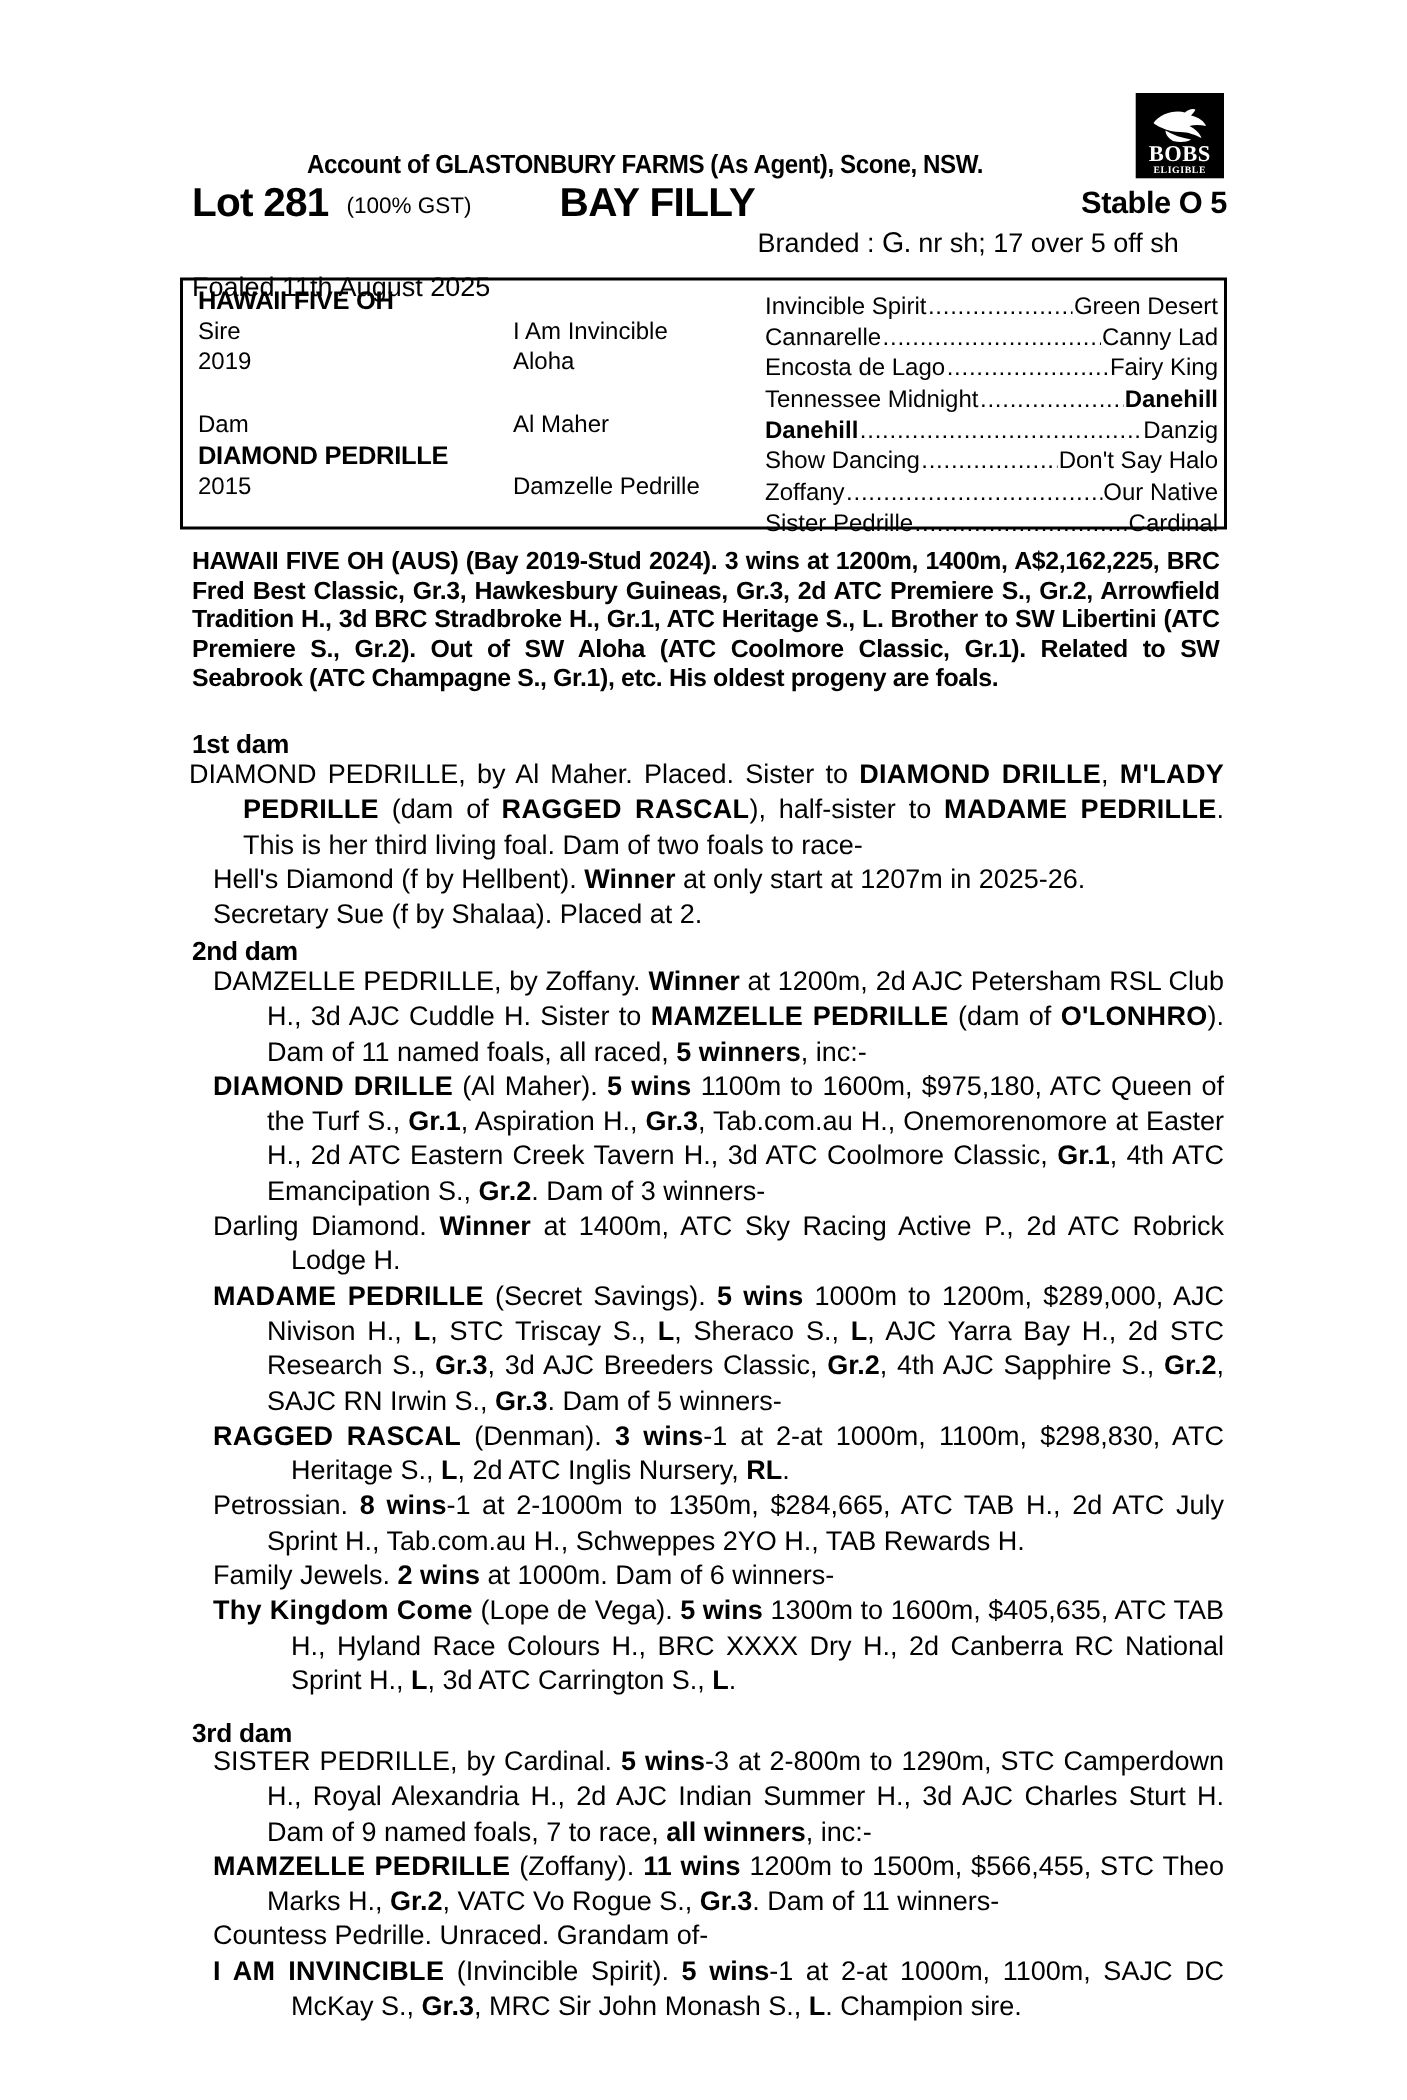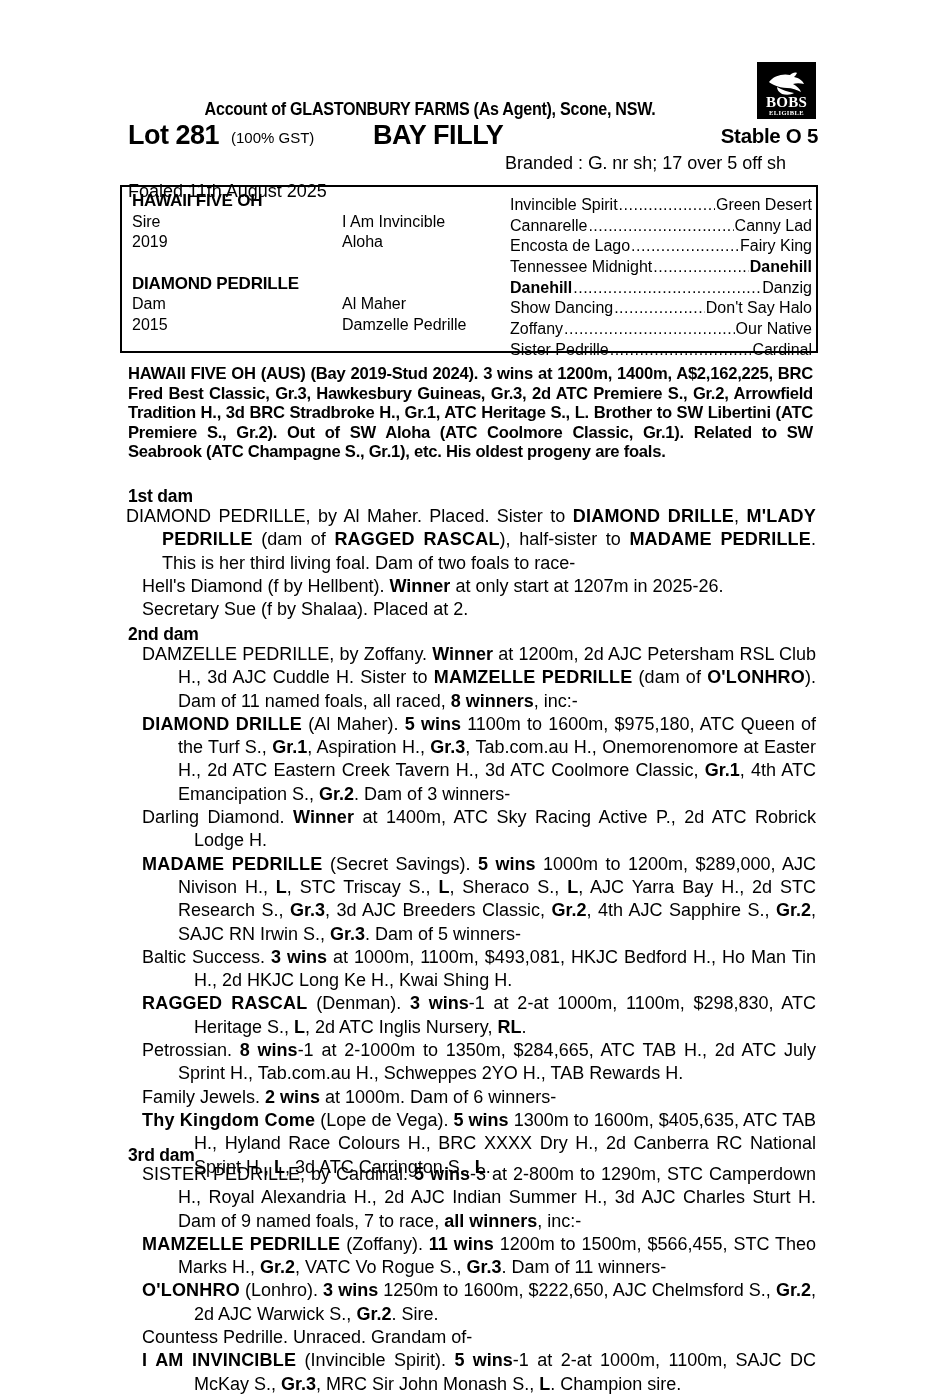--- a/index.html
+++ b/index.html
@@ -225,22 +225,22 @@
     <span class="brandmark">G.</span>
     <span>nr sh; 17 over 5 off sh</span>
   </div>
 
   <div class="ped">
     <div class="ped-left">
         <div class="pl-item"><span class="pl-row b">HAWAII FIVE OH</span><span class="pl-row pl-c2"></span></div>
         <div class="pl-item"><span class="pl-row">Sire</span><span class="pl-row pl-c2">I Am Invincible</span></div>
         <div class="pl-item"><span class="pl-row">2019</span><span class="pl-row pl-c2">Aloha</span></div>
         <div class="pl-item"><span class="pl-row"></span><span class="pl-row pl-c2"></span></div>
+        <div class="pl-item"><span class="pl-row">Dam</span><span class="pl-row pl-c2">Al Maher</span></div>
         <div class="pl-item"><span class="pl-row b">DIAMOND PEDRILLE</span><span class="pl-row pl-c2"></span></div>
-        <div class="pl-item"><span class="pl-row">Dam</span><span class="pl-row pl-c2">Al Maher</span></div>
         <div class="pl-item"><span class="pl-row">2015</span><span class="pl-row pl-c2">Damzelle Pedrille</span></div>
       </div>
     <div class="ped-right">
         <div class="pr-line">
           <span class="pr-a">Invincible Spirit</span>
           <span class="pr-dots">................................................................................</span>
           <span class="pr-b">Green Desert</span>
         </div>
         <div class="pr-line">
           <span class="pr-a">Cannarelle</span>
@@ -284,33 +284,31 @@
 
   <div class="secthead" style="top:486px">1st dam</div>
   <div class="block" id="dam1-block" style="top:505px">
       <p class="hang0" style="text-align-last: left;">DIAMOND PEDRILLE, by Al Maher. Placed. Sister to <b class="nm">DIAMOND DRILLE</b>, <b class="nm">M'LADY PEDRILLE</b> (dam of <b class="nm">RAGGED RASCAL</b>), half-sister to <b class="nm">MADAME PEDRILLE</b>. This is her third living foal. Dam of two foals to race-</p>
       <p class="hang1" style="text-align-last: left;">Hell's Diamond (f by Hellbent). <b>Winner</b> at only start at 1207m in 2025-26.</p>
       <p class="hang1" style="text-align-last: left;">Secretary Sue (f by Shalaa). Placed at 2.</p>
     </div>
 
   <div class="secthead" style="top:624px">2nd dam</div>
   <div class="block" id="dam2-block" style="top:643px">
-      <p class="hang1" style="text-align-last: left;">DAMZELLE PEDRILLE, by Zoffany. <b>Winner</b> at 1200m, 2d AJC Petersham RSL Club H., 3d AJC Cuddle H. Sister to <b class="nm">MAMZELLE PEDRILLE</b> (dam of <b class="nm">O'LONHRO</b>). Dam of 11 named foals, all raced, <b>8 winners</b>, inc:-</p>
+      <p class="hang1" style="text-align-last: left;">DAMZELLE PEDRILLE, by Zoffany. <b>Winner</b> at 1200m, 2d AJC Petersham RSL Club H., 3d AJC Cuddle H. Sister to <b class="nm">MAMZELLE PEDRILLE</b> (dam of <b class="nm">O'LONHRO</b>). Dam of 11 named foals, all raced, <b>5 winners</b>, inc:-</p>
       <p class="hang1" style="text-align-last: left;"><b class="nm">DIAMOND DRILLE</b> (Al Maher). <b>5 wins</b> 1100m to 1600m, $975,180, ATC Queen of the Turf S., <b>Gr.1</b>, Aspiration H., <b>Gr.3</b>, Tab.com.au H., Onemorenomore at Easter H., 2d ATC Eastern Creek Tavern H., 3d ATC Coolmore Classic, <b>Gr.1</b>, 4th ATC Emancipation S., <b>Gr.2</b>. Dam of 3 winners-</p>
       <p class="hang2" style="text-align-last: left;">Darling Diamond. <b>Winner</b> at 1400m, ATC Sky Racing Active P., 2d ATC Robrick Lodge H.</p>
       <p class="hang1" style="text-align-last: left;"><b class="nm">MADAME PEDRILLE</b> (Secret Savings). <b>5 wins</b> 1000m to 1200m, $289,000, AJC Nivison H., <b>L</b>, STC Triscay S., <b>L</b>, Sheraco S., <b>L</b>, AJC Yarra Bay H., 2d STC Research S., <b>Gr.3</b>, 3d AJC Breeders Classic, <b>Gr.2</b>, 4th AJC Sapphire S., <b>Gr.2</b>, SAJC RN Irwin S., <b>Gr.3</b>. Dam of 5 winners-</p>
-      <p class="hang2" style="text-align-last: left;">Baltic Success. <b>3 wins</b> at 1000m, 1100m, $493,081, HKJC Bedford H., Ho Man Tin H., 2d HKJC Long Ke H., Kwai Shing H.</p>
       <p class="hang2" style="text-align-last: left;"><b class="nm">RAGGED RASCAL</b> (Denman). <b>3 wins</b>-1 at 2-at 1000m, 1100m, $298,830, ATC Heritage S., <b>L</b>, 2d ATC Inglis Nursery, <b>RL</b>.</p>
       <p class="hang1" style="text-align-last: left;">Petrossian. <b>8 wins</b>-1 at 2-1000m to 1350m, $284,665, ATC TAB H., 2d ATC July Sprint H., Tab.com.au H., Schweppes 2YO H., TAB Rewards H.</p>
       <p class="hang1" style="text-align-last: left;">Family Jewels. <b>2 wins</b> at 1000m. Dam of 6 winners-</p>
       <p class="hang2" style="text-align-last: left;"><b class="nm">Thy Kingdom Come</b> (Lope de Vega). <b>5 wins</b> 1300m to 1600m, $405,635, ATC TAB H., Hyland Race Colours H., BRC XXXX Dry H., 2d Canberra RC National Sprint H., <b>L</b>, 3d ATC Carrington S., <b>L</b>.</p>
     </div>
 
   <div class="secthead" style="top:1145px">3rd dam</div>
   <div class="block" id="dam3-block" style="top:1163px">
       <p class="hang1" style="text-align-last: left;">SISTER PEDRILLE, by Cardinal. <b>5 wins</b>-3 at 2-800m to 1290m, STC Camperdown H., Royal Alexandria H., 2d AJC Indian Summer H., 3d AJC Charles Sturt H. Dam of 9 named foals, 7 to race, <b>all winners</b>, inc:-</p>
       <p class="hang1" style="text-align-last: left;"><b class="nm">MAMZELLE PEDRILLE</b> (Zoffany). <b>11 wins</b> 1200m to 1500m, $566,455, STC Theo Marks H., <b>Gr.2</b>, VATC Vo Rogue S., <b>Gr.3</b>. Dam of 11 winners-</p>
-      <p class="hang2" style="text-align-last: left;"><b class="nm">O'LONHRO</b> (Lonhro). <b>3 wins</b> 1250m to 1600m, $222,650, AJC Chelmsford S., <b>Gr.2</b>, 2d AJC Warwick S., <b>Gr.2</b>. Sire.</p>
       <p class="hang1" style="text-align-last: left;">Countess Pedrille. Unraced. Grandam of-</p>
       <p class="hang2" style="text-align-last: left;"><b class="nm">I AM INVINCIBLE</b> (Invincible Spirit). <b>5 wins</b>-1 at 2-at 1000m, 1100m, SAJC DC McKay S., <b>Gr.3</b>, MRC Sir John Monash S., <b>L</b>. Champion sire.</p>
     </div>
 
 </div>
 
 </body></html>

